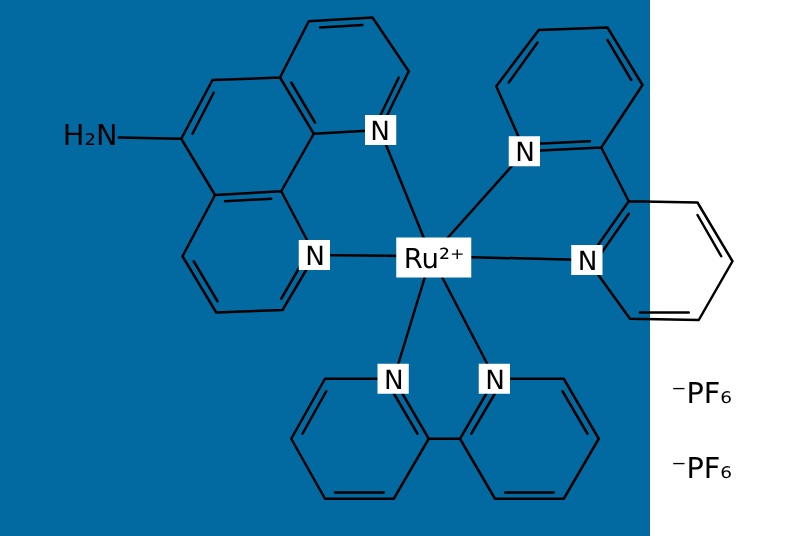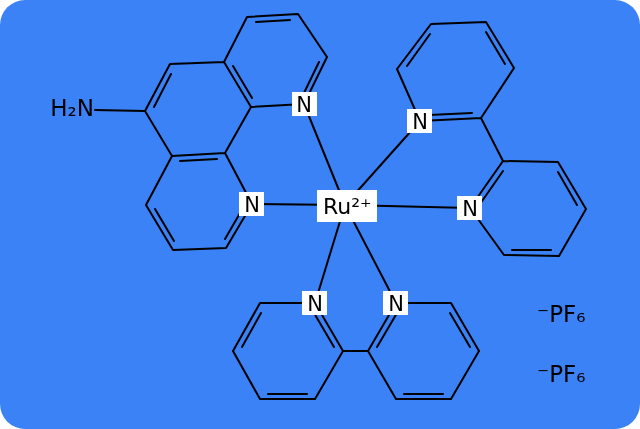--- a/index.html
+++ b/index.html
@@ -2,21 +2,21 @@
 <html><head>
 <meta charset="utf-8">
 <style>
   html,body{margin:0;padding:0;}
   body{
     width:640px;height:429px;
     background:#ffffff;
     font-family:"DejaVu Sans","Liberation Sans",sans-serif;
     overflow:hidden;
   }
-  .canvas{position:relative;width:640px;height:429px;background:#3b82f6;border-radius:25px;}
+  .canvas{position:relative;width:520px;height:429px;background:#0369a1;}
   svg{display:block;}
   .bond{stroke:#000000;stroke-width:2;fill:none;stroke-linecap:round;stroke-linejoin:round;}
   .mask{fill:#ffffff;stroke:none;}
   .atom-label{
     font-family:"DejaVu Sans","Liberation Sans",sans-serif;
     fill:#000000;
   }
   .n-label{font-size:21px;text-anchor:middle;}
   .metal-label{font-size:22px;}
   .amine-label{font-size:23px;text-anchor:end;}

